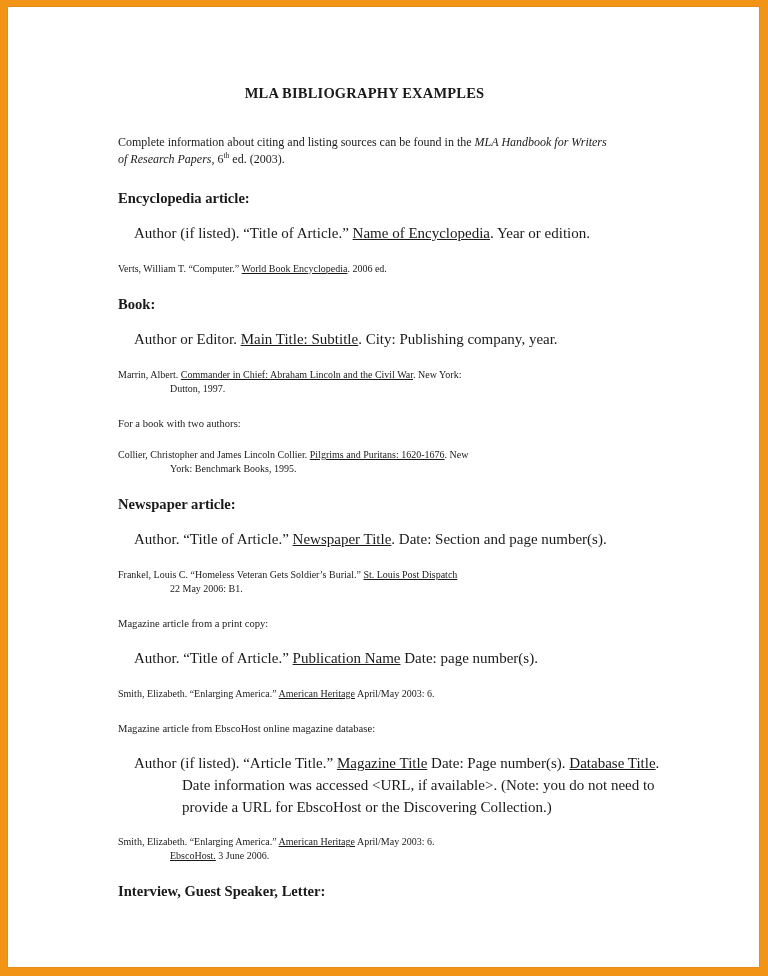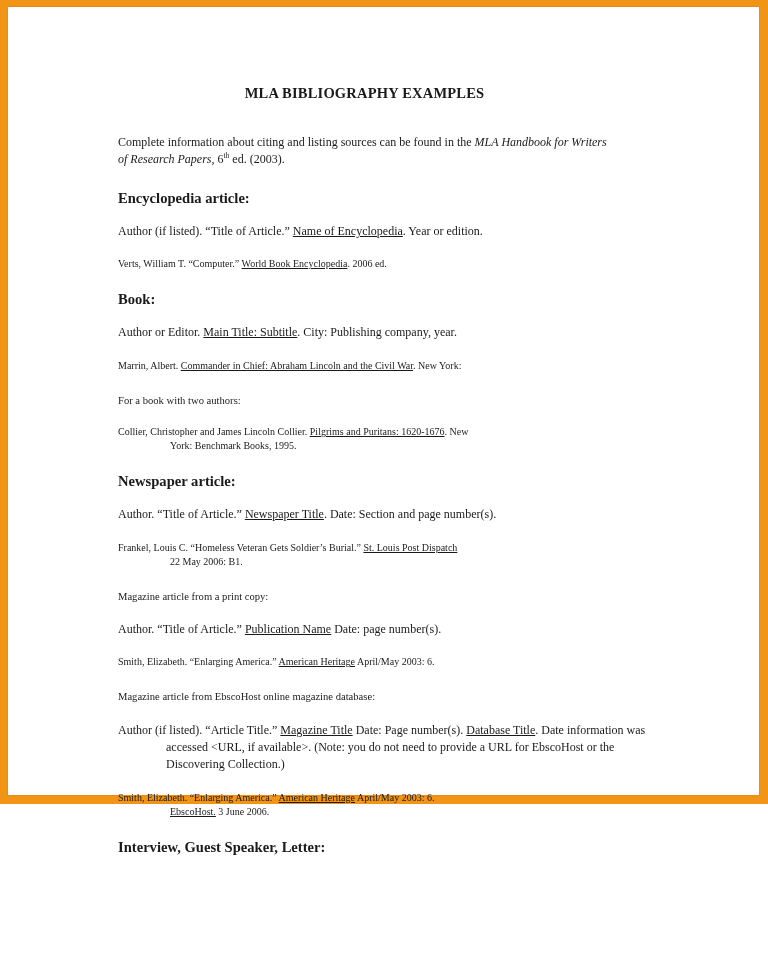--- a/index.html
+++ b/index.html
@@ -13,21 +13,21 @@
     overflow: hidden;
     font-family: "Liberation Serif", "DejaVu Serif", serif;
     color: #1a1a1a;
   }
 
   
   .page-frame {
     position: absolute;
     top: 0; left: 0;
     width: 768px;
-    height: 804px;
+    height: 976px;
     box-sizing: border-box;
     background: #F29416;
     padding: 7px 9px 9px 8px;
   }
   .page-frame-inner {
     width: 100%;
     height: 100%;
     background: #ffffff;
     box-sizing: border-box;
     position: relative;
@@ -69,23 +69,23 @@
 
   
   .section-heading {
     font-size: 14.6px;
     font-weight: bold;
     margin: 18px 0 16px 0;
   }
 
   
   .template-line {
-    font-size: 12px;
+    font-size: 15px;
     line-height: 1.45;
-    margin: 0 0 17px 0;
+    margin: 0 0 17px 16px;
   }
   .template-line.wide { max-width: 540px; }
 
   .note-line {
     font-size: 10.6px;
     line-height: 1.45;
     margin: 0 0 17px 0;
   }
 
   
@@ -121,21 +121,21 @@
   <div class="doc-title">MLA BIBLIOGRAPHY EXAMPLES</div>
 
   <p class="intro"><span>Complete information about citing and listing sources can be found in the </span><i>MLA Handbook for Writers of Research Papers</i><span>, 6</span><sup>th</sup><span> ed. (2003).</span></p>
 
   <div class="section-heading">Encyclopedia article:</div>
   <p class="template-line"><span>Author (if listed). “Title of Article.” </span><u>Name of Encyclopedia</u><span>. Year or edition.</span></p>
   <p class="example"><span>Verts, William T.  “Computer.” </span><u>World Book Encyclopedia</u><span>. 2006 ed.</span></p>
 
   <div class="section-heading">Book:</div>
   <p class="template-line"><span>Author or Editor. </span><u>Main Title: Subtitle</u><span>.  City: Publishing company, year.</span></p>
-  <p class="example"><span>Marrin, Albert.  </span><u>Commander in Chief: Abraham Lincoln and the Civil War</u><span>.  New York:</span></p>
+  <p class="example"><span>Marrin, Albert.  </span><u>Commander in Chief: Abraham Lincoln and the Civil War</u><span>.  New York:</span><span class="cont">Dutton, 1997.</span></p>
 
   <p class="note-line">For a book with two authors:</p>
   <p class="example"><span>Collier, Christopher and James Lincoln Collier.  </span><u>Pilgrims and Puritans: 1620-1676</u><span>.  New</span><span class="cont">York: Benchmark Books, 1995.</span></p>
 
   <div class="section-heading">Newspaper article:</div>
   <p class="template-line"><span>Author. “Title of Article.” </span><u>Newspaper Title</u><span>.  Date: Section and page number(s).</span></p>
   <p class="example"><span>Frankel, Louis C.  “Homeless Veteran Gets Soldier’s Burial.”  </span><u>St. Louis Post Dispatch</u><span></span><span class="cont">22 May 2006: B1.</span></p>
 
   <p class="note-line">Magazine article from a print copy:</p>
   <p class="template-line"><span>Author. “Title of Article.” </span><u>Publication Name</u><span> Date: page number(s).</span></p>

